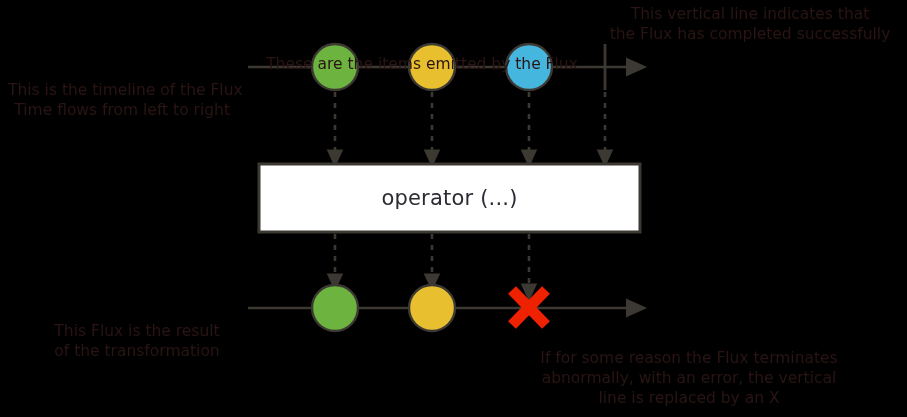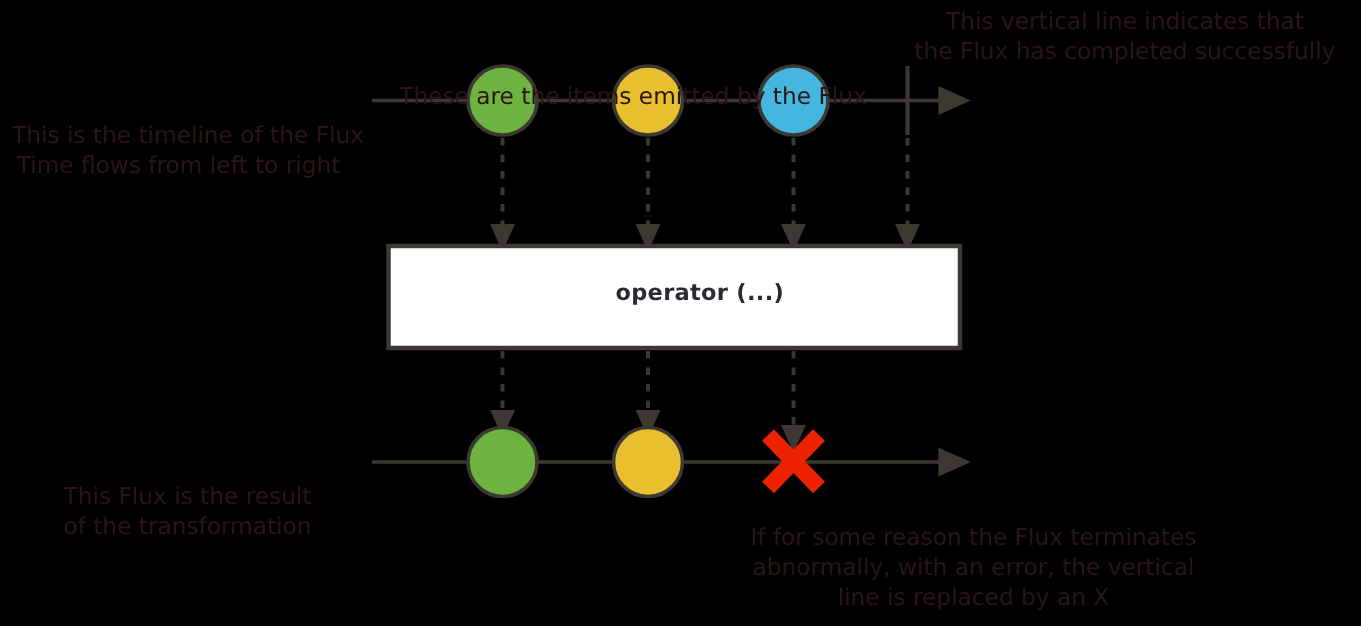--- a/index.html
+++ b/index.html
@@ -29,25 +29,24 @@
     font-size: 15.5px;
     line-height: 20px;
     white-space: pre;
   }
   .anno.center { text-align: center; margin-top: 36px; }
   .anno.left   { text-align: center; }
   .op-label {
     position: absolute;
     color: #2b2b33;
     font-family: "DejaVu Sans", sans-serif;
-    font-size: 15px;
-    font-weight: bold;
+    font-size: 21px;
+    font-weight: normal;
     letter-spacing: 0.2px;
     white-space: pre;
-    margin-left: 17px;
   }
 </style>
 </head>
 <body>
 
 <div id="stage">
 
   <svg class="layer" viewBox="0 0 907 417">
     <defs>
       <marker id="arrowSolid" markerWidth="10" markerHeight="10" refX="1" refY="4" orient="auto" markerUnits="strokeWidth">
@@ -85,32 +84,32 @@
       <line x1="248" y1="308" x2="628" y2="308" stroke="#3c3832" stroke-width="2.4" marker-end="url(#arrowSolid)"></line>
       <circle cx="335" cy="308" r="23" fill="#6cb33f" stroke="#3c3832" stroke-width="2.4"></circle>
       <circle cx="432" cy="308" r="23" fill="#e8c02f" stroke="#3c3832" stroke-width="2.4"></circle>
       <g stroke="#ee2200" stroke-width="11" stroke-linecap="butt">
         <line x1="512" y1="290" x2="546" y2="325"></line>
         <line x1="546" y1="290" x2="512" y2="325"></line>
       </g>
     </g>
   </svg>
 
-  <div class="anno center" style="left:8px; top:44px; width:222px;">This is the timeline of the Flux
+  <div class="anno center" style="left:8px; top:44px; width:222px;text-align:right;">This is the timeline of the Flux
 Time flows from left to right</div>
 
   <div class="anno center" style="left:264px; top:18px; width:316px;">These are the items emitted by the Flux</div>
 
   <div class="anno left" style="left:600px; top:4px; width:300px;">This vertical line indicates that
 the Flux has completed successfully</div>
 
 
 
-  <div class="anno center" style="left:20px; top:285px; width:210px;">This Flux is the result
+  <div class="anno center" style="left:32px; top:285px; width:210px;">This Flux is the result
 of the transformation</div>
 
-  <div class="anno left" style="left:484px; top:348px; width:330px;">If for some reason the Flux terminates
+  <div class="anno left" style="left:524px; top:348px; width:330px;">If for some reason the Flux terminates
 abnormally, with an error, the vertical
 line is replaced by an X</div>
 
   <div class="op-label" style="left:259px; top:186px; width:381px; text-align:center;">operator (...)</div>
 
 </div>
 
 </body></html>

